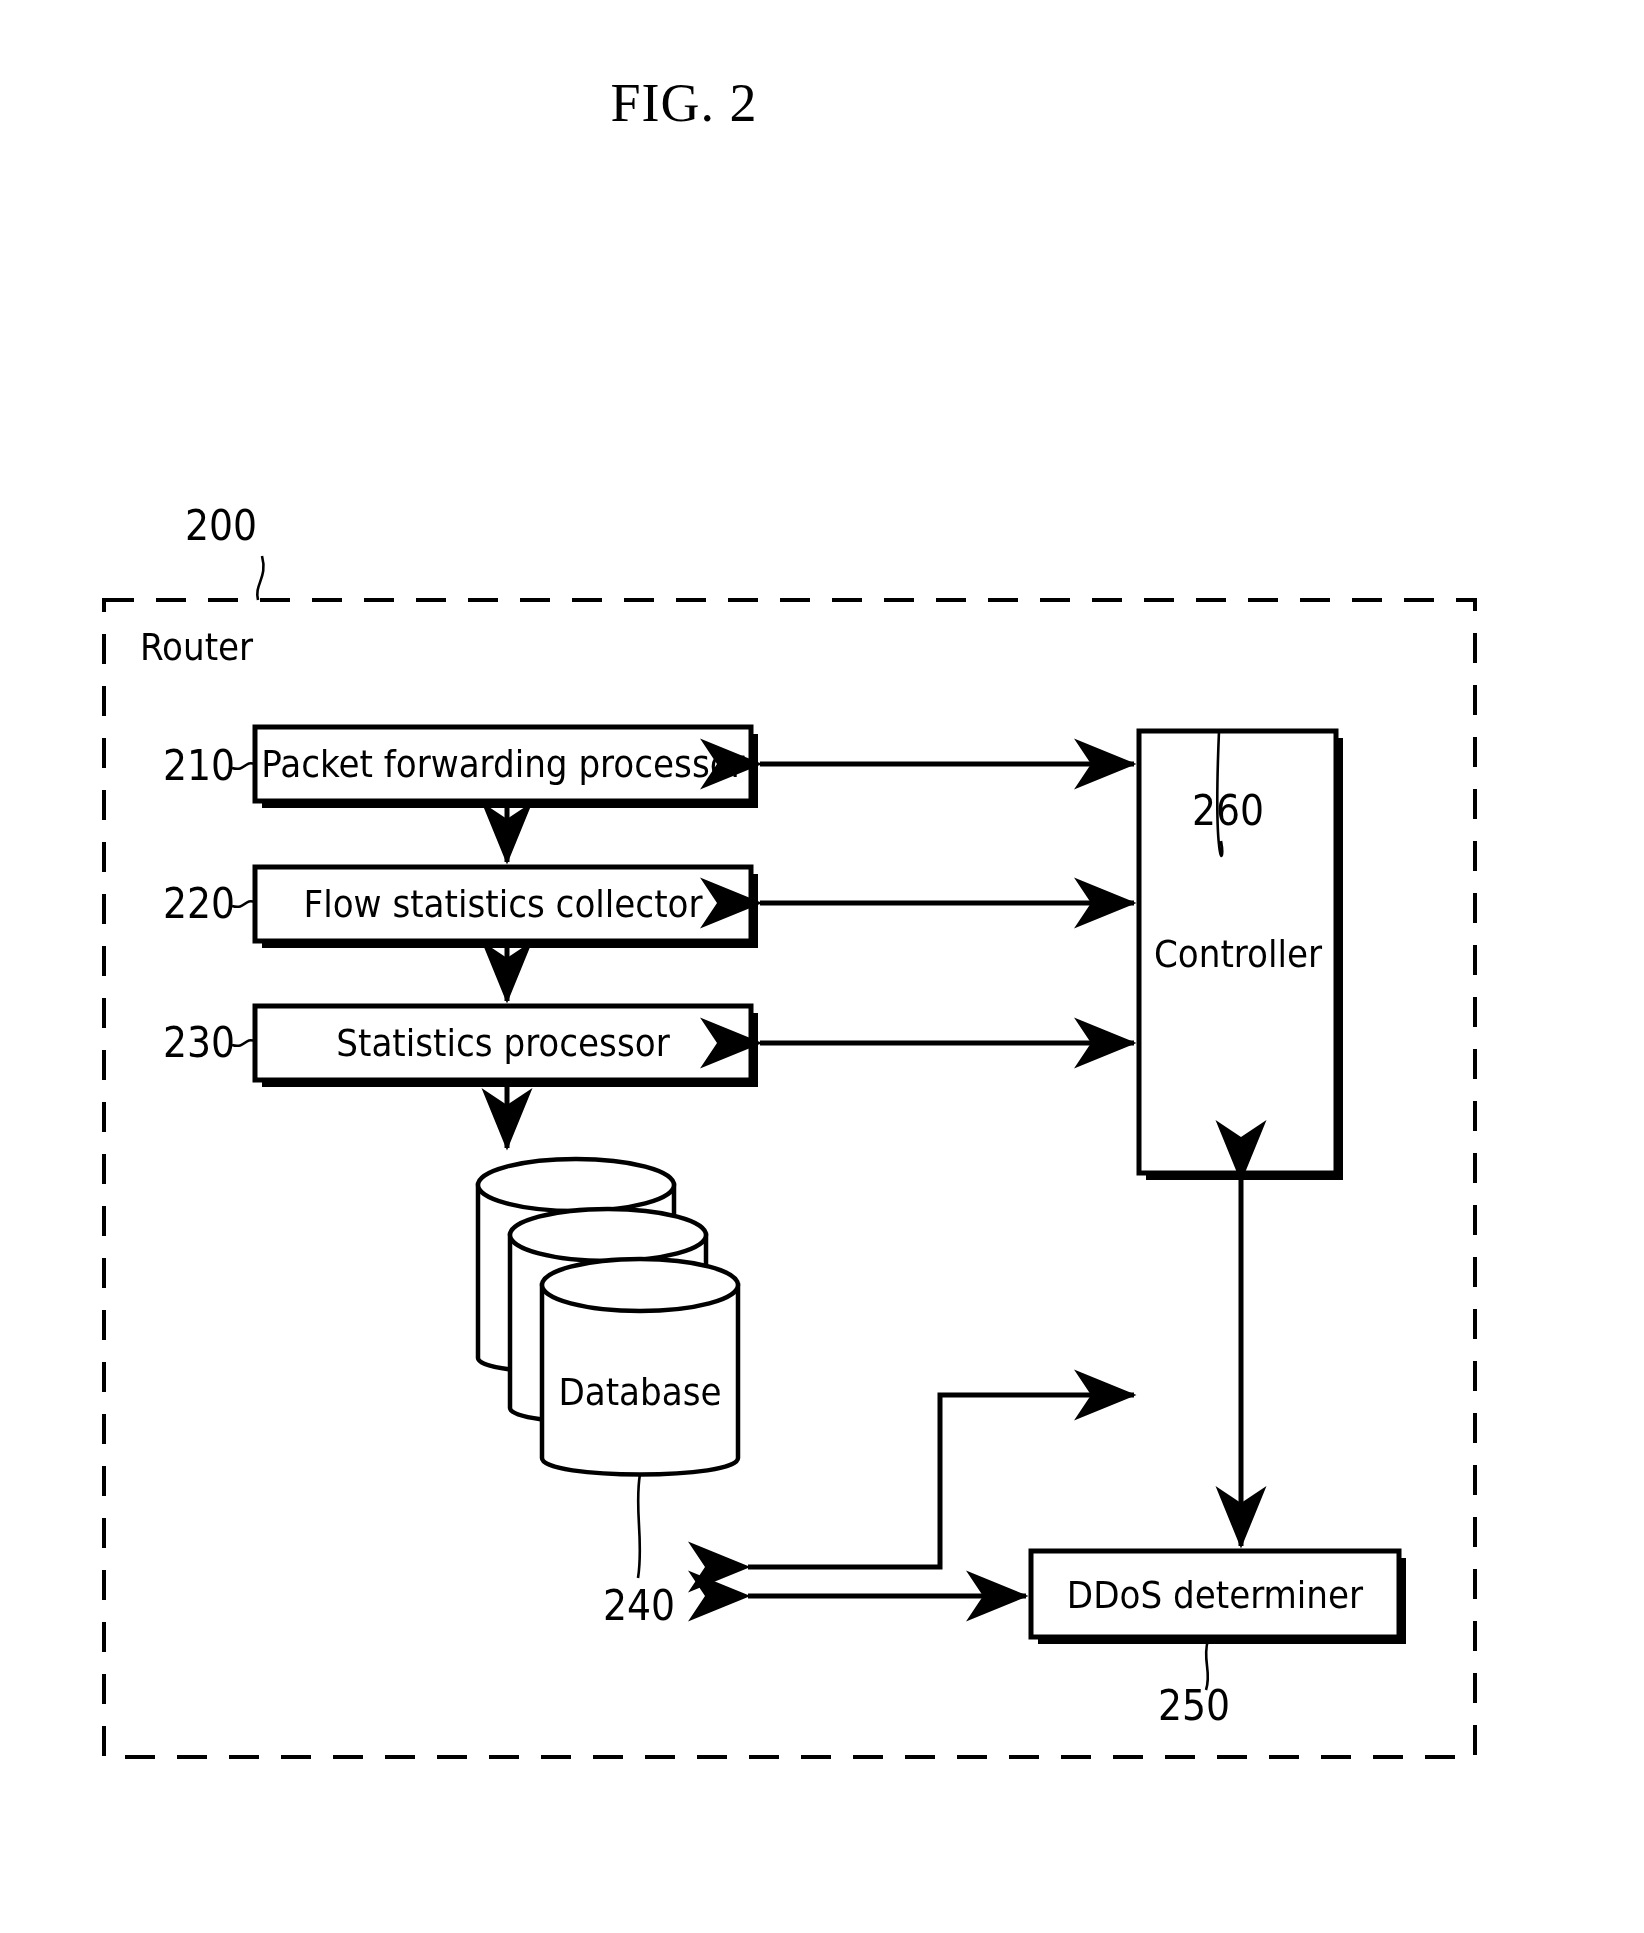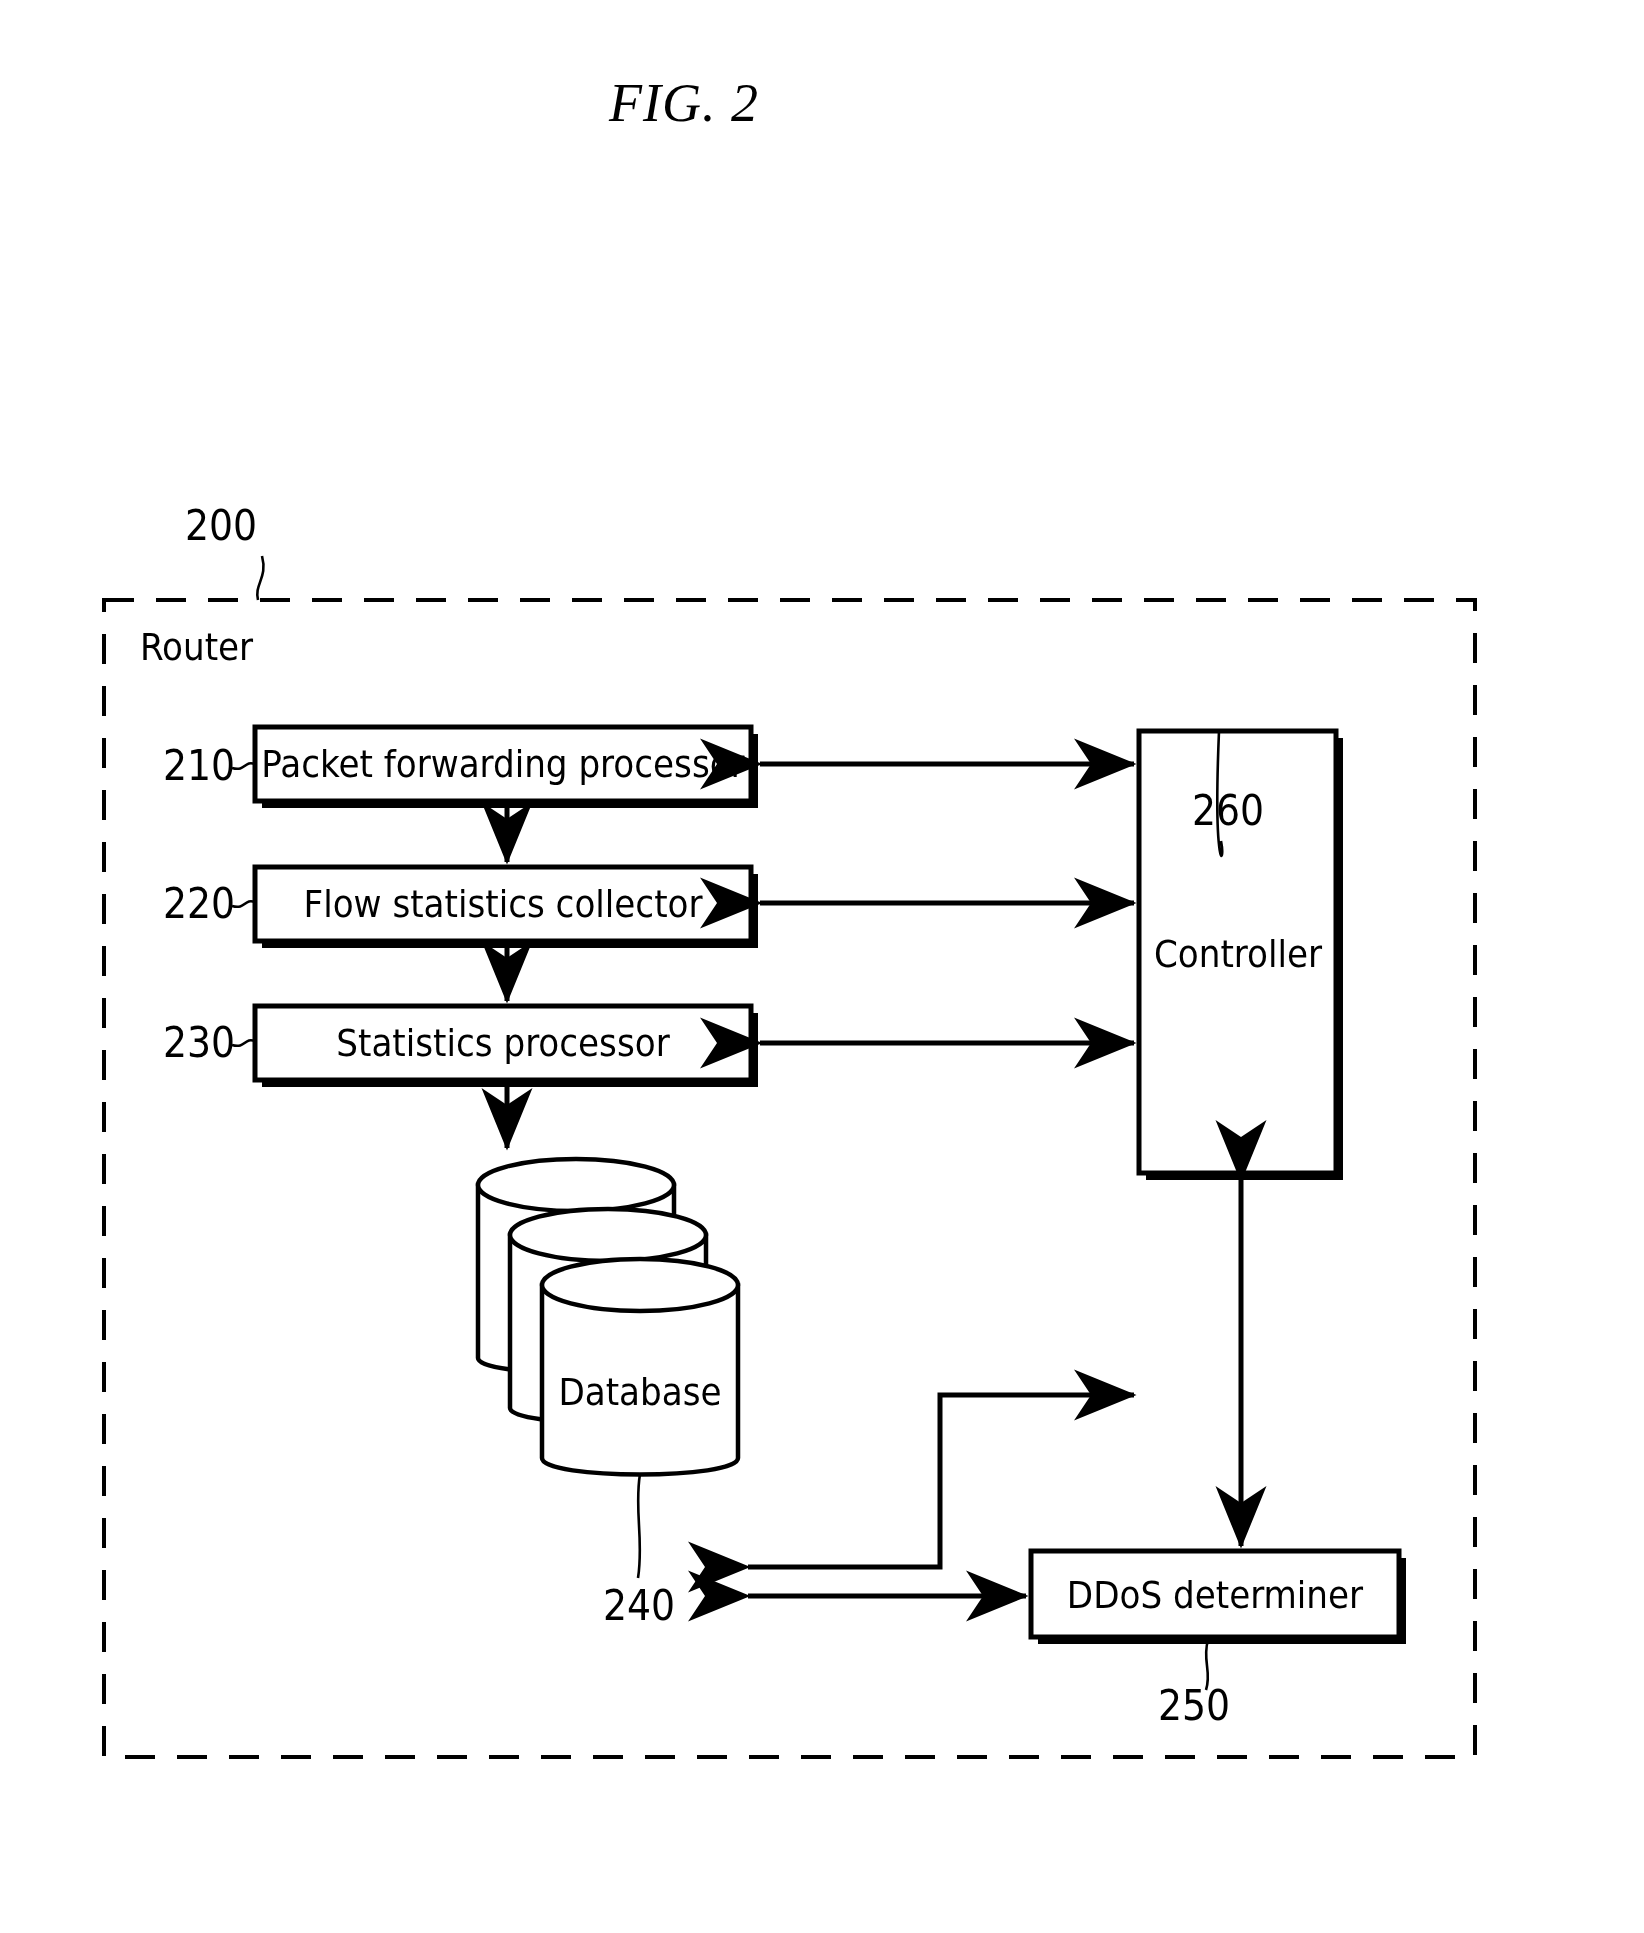--- a/index.html
+++ b/index.html
@@ -18,21 +18,20 @@
   #figure-title {
     position: absolute;
     top: 72px;
     left: 0;
     width: 1368px;
     text-align: center;
     font-family: "Liberation Serif", serif;
     font-size: 54px;
     letter-spacing: 1px;
     color: #000;
-    font-style: italic;
   }
   #diagram-canvas {
     position: absolute;
     left: 0;
     top: 0;
     width: 1644px;
     height: 1933px;
   }
   .svg-label {
     font-family: "DejaVu Sans Condensed", "DejaVu Sans", sans-serif;

